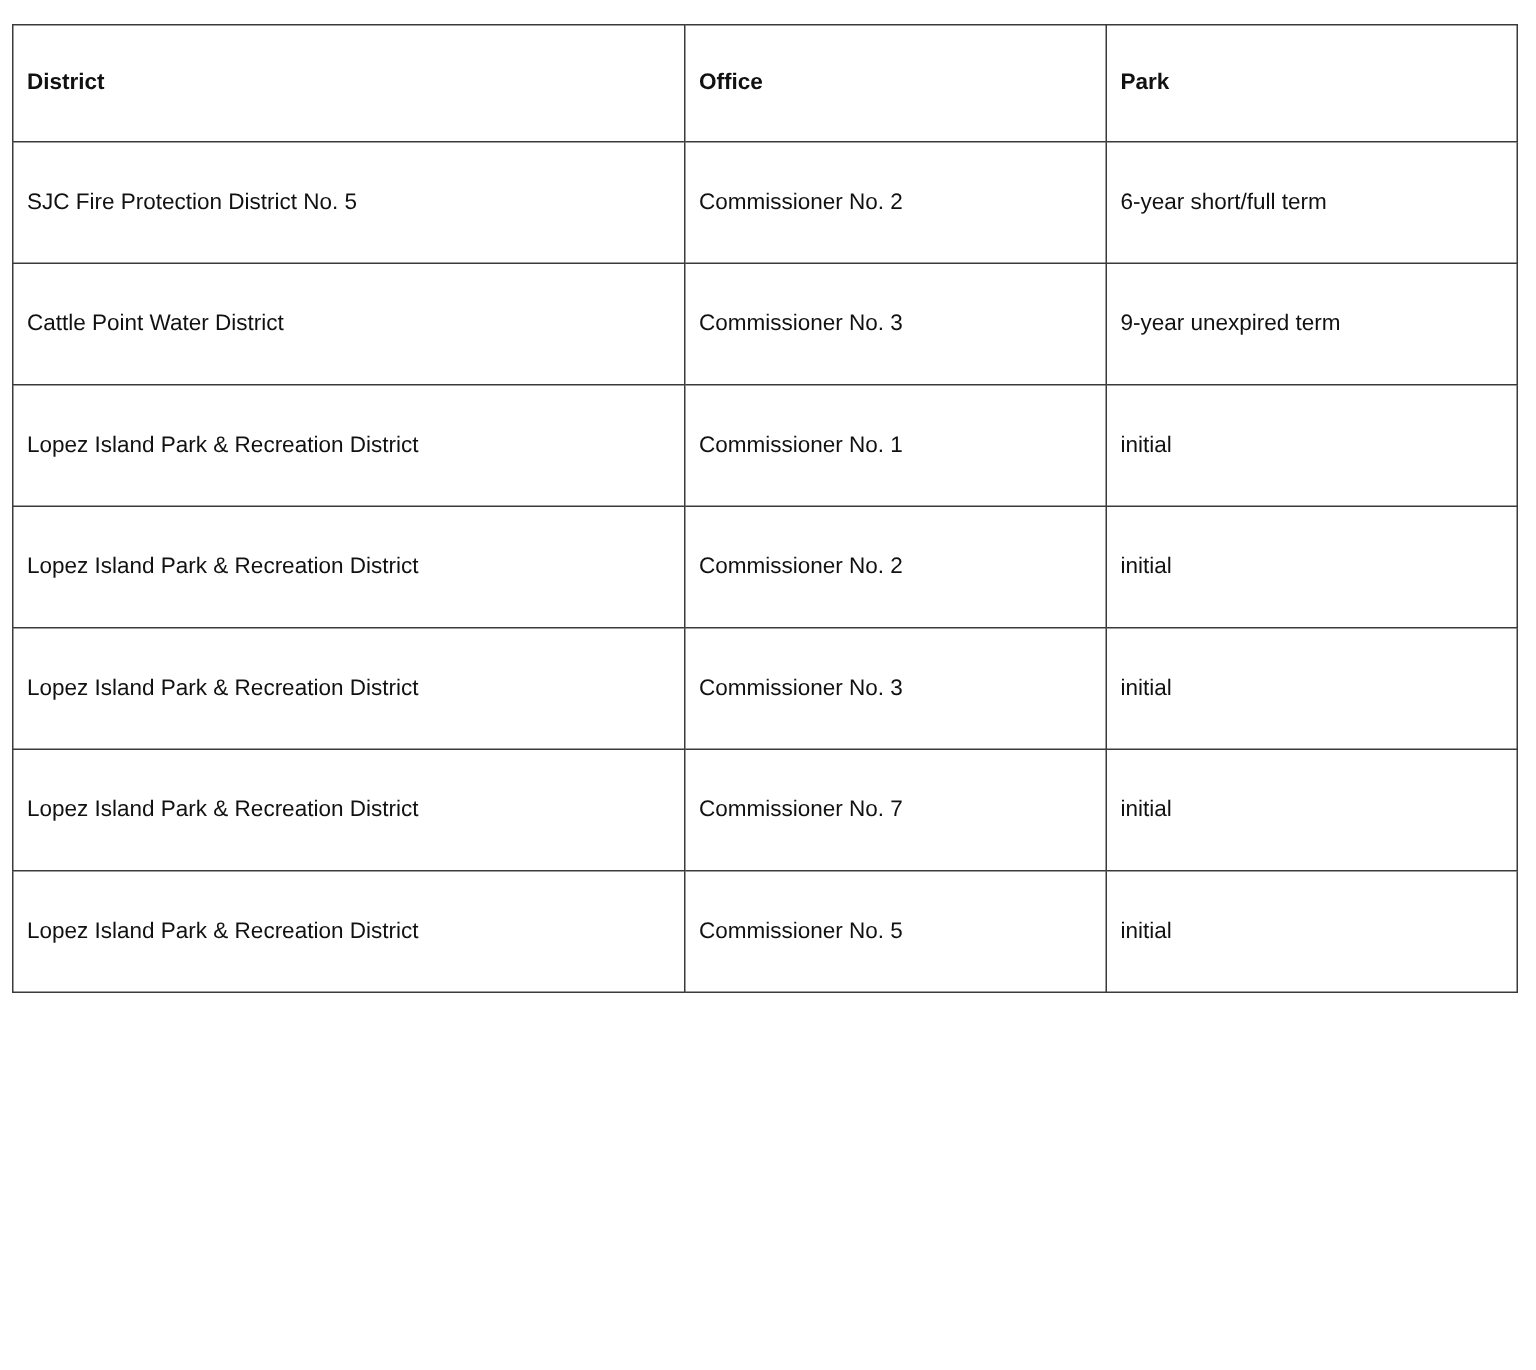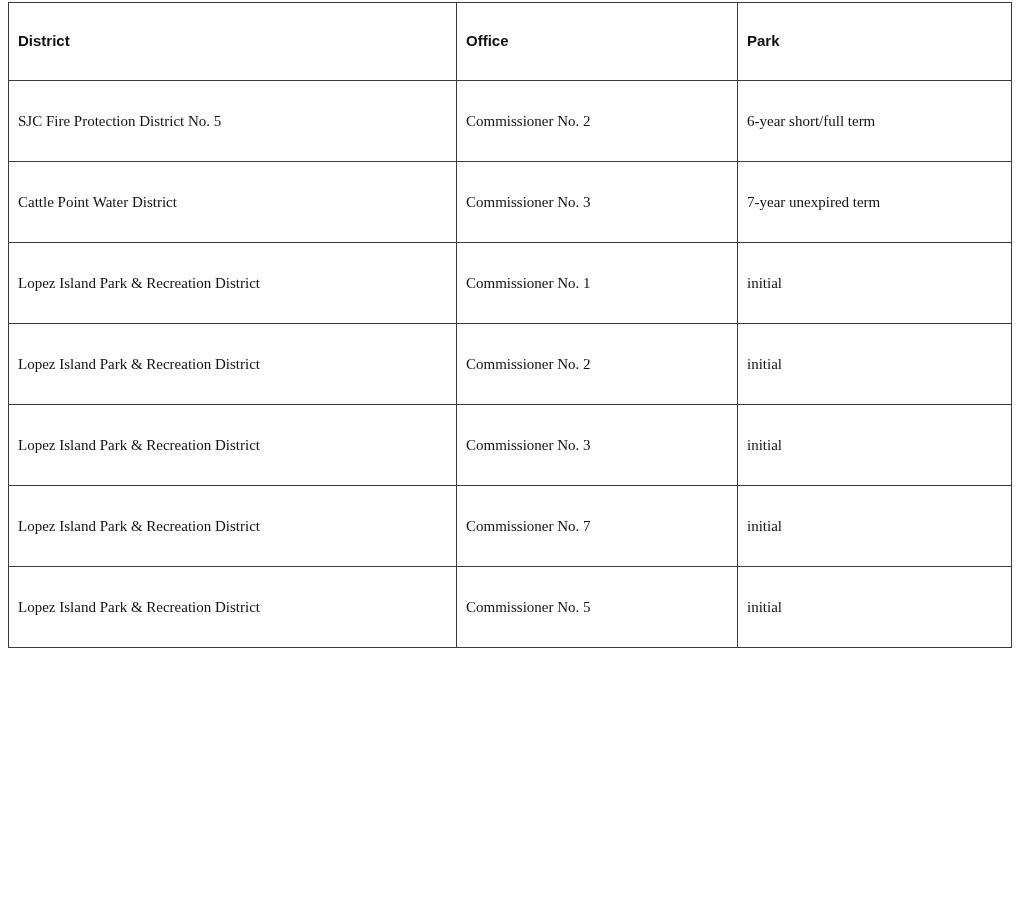--- a/index.html
+++ b/index.html
@@ -10,21 +10,21 @@
   body {
     width: 1024px;
     height: 913px;
     position: relative;
     font-family: "Liberation Sans", sans-serif;
     color: #111111;
   }
   .table-wrap {
     position: absolute;
     left: 8px;
-    top: 2px;
+    top: 16px;
   }
   table.districts {
     border-collapse: collapse;
     table-layout: fixed;
     width: 1003px;
     background: #ffffff;
   }
   table.districts col.c-district { width: 448px; }
   table.districts col.c-office   { width: 281px; }
   table.districts col.c-term     { width: 274px; }
@@ -39,21 +39,20 @@
     overflow: hidden;
     white-space: nowrap;
   }
   table.districts th {
     height: 77px;
     font-weight: bold;
   }
   table.districts td {
     height: 80px;
     font-weight: normal;
-    font-family: Liberation Serif, serif;
   }
 </style>
 </head>
 <body>
 
 <div class="table-wrap">
   <table class="districts">
     <colgroup>
       <col class="c-district">
       <col class="c-office">
@@ -72,21 +71,21 @@
     <td>Commissioner No. 2</td>
     <td>6-year short/full term</td>
   </tr>
 
 
 
 
   <tr>
     <td>Cattle Point Water District</td>
     <td>Commissioner No. 3</td>
-    <td>7-year unexpired term</td>
+    <td>9-year unexpired term</td>
   </tr>
 
   <tr>
     <td>Lopez Island Park &amp; Recreation District</td>
     <td>Commissioner No. 1</td>
     <td>initial</td>
   </tr>
 
   <tr>
     <td>Lopez Island Park &amp; Recreation District</td>

